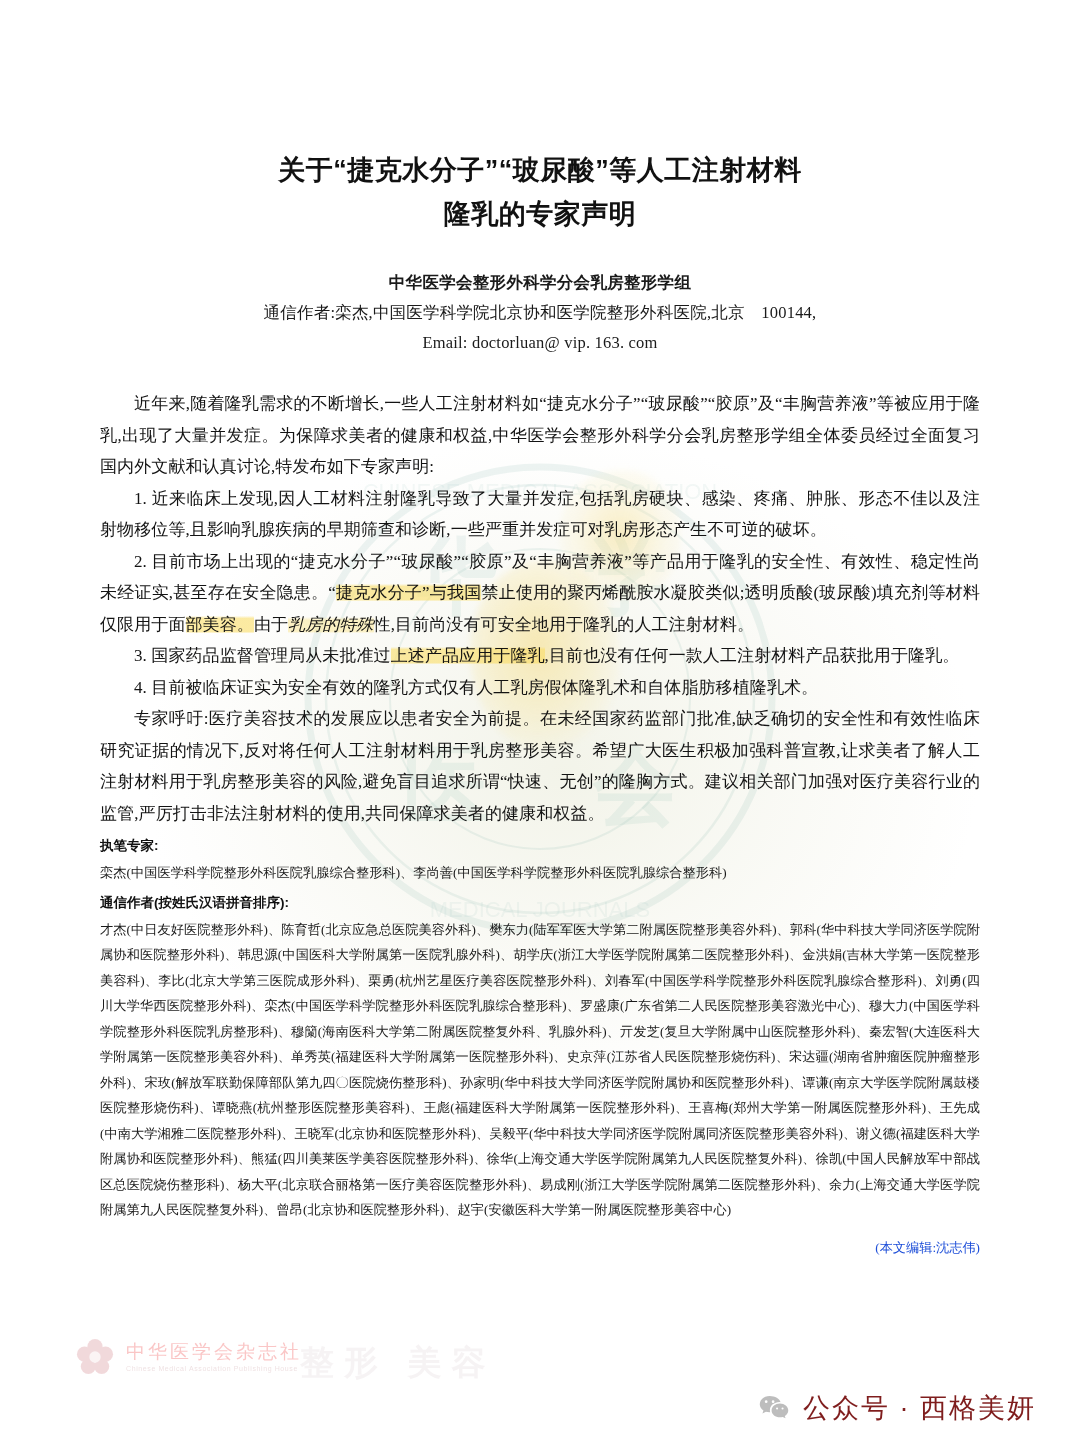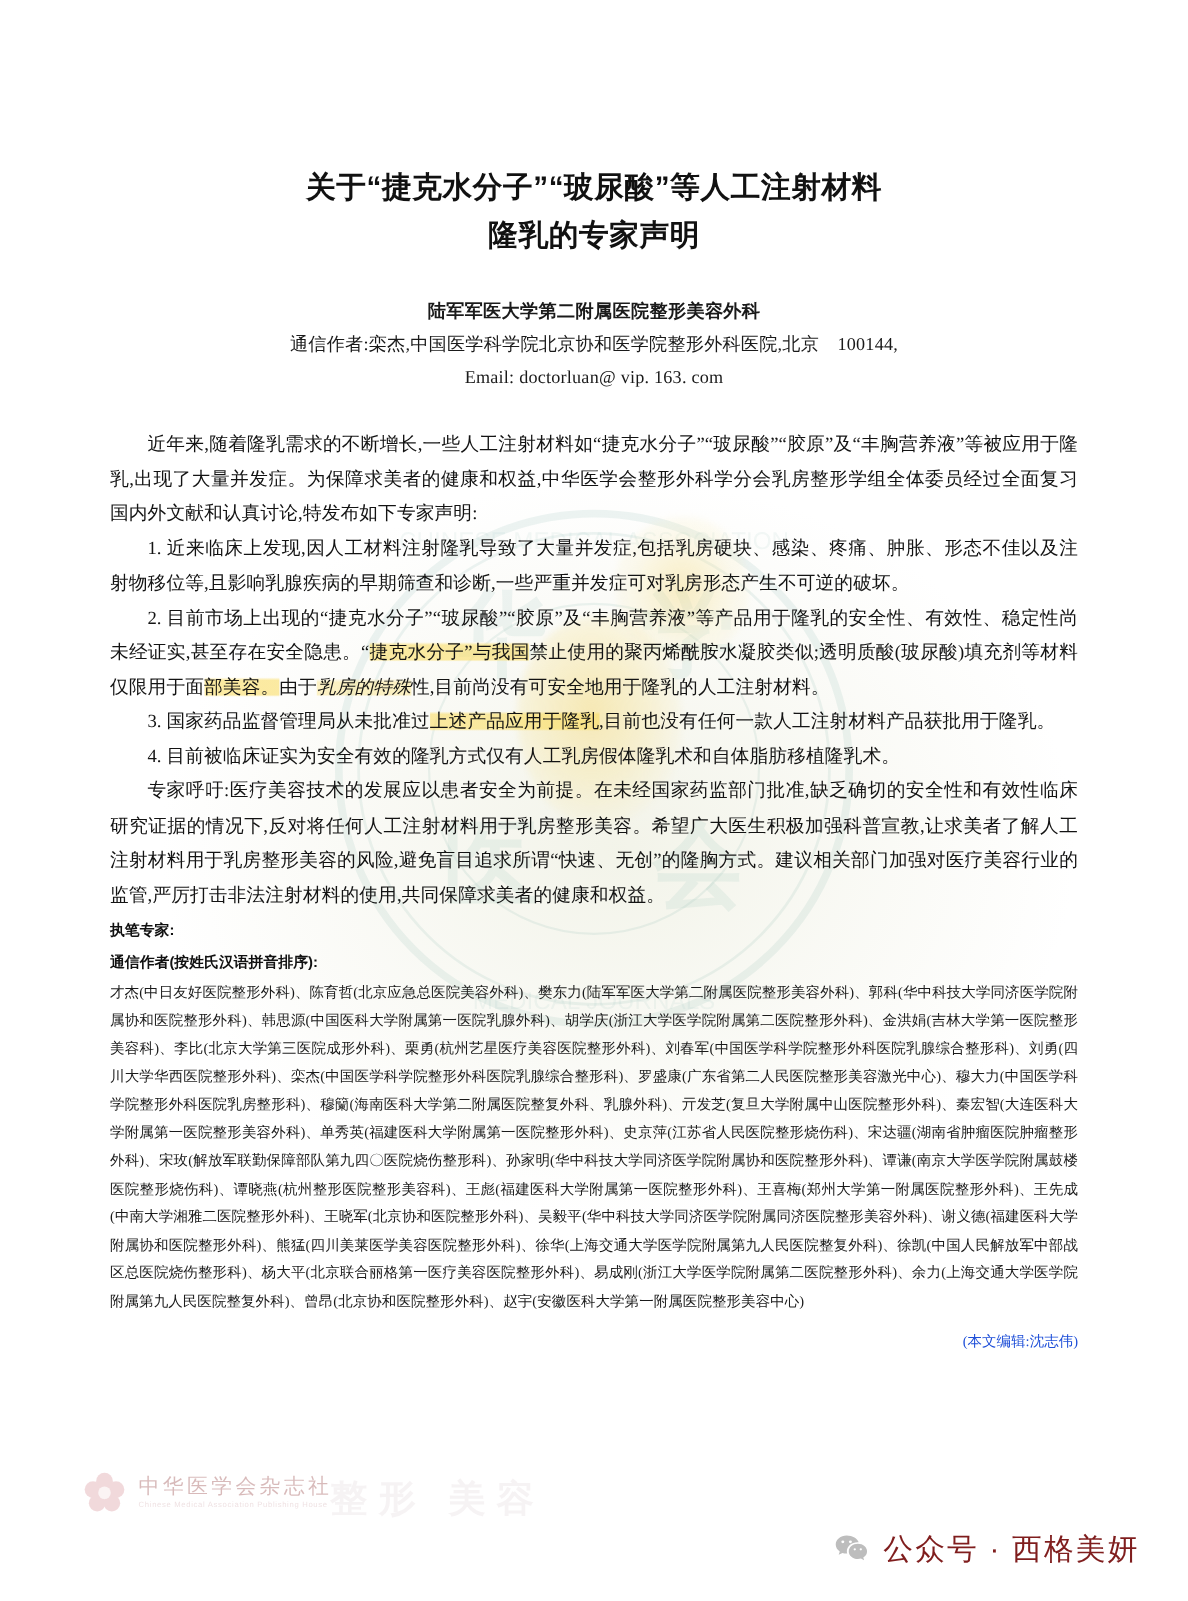--- a/index.html
+++ b/index.html
@@ -148,21 +148,21 @@
     align-items: center;
     gap: 12px;
     opacity: .30;
     pointer-events: none;
   }
   .publisher .flower { width: 38px; height: 38px; }
   .publisher .pub-text { line-height: 1.15; }
   .publisher .pub-cn {
     font-family: "Liberation Serif", "DejaVu Serif", serif;
     font-size: 19px;
-    color: #7f1d1d;
+    color: #ef4444;
     letter-spacing: 3px;
     white-space: nowrap;
   }
   .publisher .pub-en {
     font-family: "Liberation Sans", "DejaVu Sans", sans-serif;
     font-size: 7px;
     color: #c99ba0;
     letter-spacing: .6px;
     white-space: nowrap;
     margin-top: 3px;
@@ -229,41 +229,42 @@
   <div class="blob b2"></div>
 
   <div class="content">
 
     <h1 class="doc-title">
       <span>关于“捷克水分子”“玻尿酸”等人工注射材料</span>
       <span class="line2">隆乳的专家声明</span>
     </h1>
 
     <div class="byline">
-      <div class="group">陆军军医大学第二附属医院整形美容外科</div>
+      <div class="group">中华医学会整形外科学分会乳房整形学组</div>
       <div class="corr">通信作者:栾杰,中国医学科学院北京协和医学院整形外科医院,北京　100144,</div>
       <div class="email">Email: doctorluan@ vip. 163. com</div>
     </div>
 
     <div class="body">
 
       <p>近年来,随着隆乳需求的不断增长,一些人工注射材料如“捷克水分子”“玻尿酸”“胶原”及“丰胸营养液”等被应用于隆乳,出现了大量并发症。为保障求美者的健康和权益,中华医学会整形外科学分会乳房整形学组全体委员经过全面复习国内外文献和认真讨论,特发布如下专家声明:</p>
 
       <p>1. 近来临床上发现,因人工材料注射隆乳导致了大量并发症,包括乳房硬块、感染、疼痛、肿胀、形态不佳以及注射物移位等,且影响乳腺疾病的早期筛查和诊断,一些严重并发症可对乳房形态产生不可逆的破坏。</p>
 
       <p><span>2. 目前市场上出现的“捷克水分子”“玻尿酸”“胶原”及“丰胸营养液”等产品用于隆乳的安全性、有效性、稳定性尚未经证实,甚至存在安全隐患。“</span><span class="hl">捷克水分子”与我国</span><span>禁止使用的聚丙烯酰胺水凝胶类似;透明质酸(玻尿酸)填充剂等材料仅限用于面</span><span class="hl">部美容。</span><span>由于</span><span class="hl hl-soft">乳房的特殊</span><span>性,目前尚没有可安全地用于隆乳的人工注射材料。</span></p>
 
       <p><span>3. 国家药品监督管理局从未批准过</span><span class="hl">上述产品应用于隆乳</span><span>,目前也没有任何一款人工注射材料产品获批用于隆乳。</span></p>
 
       <p>4. 目前被临床证实为安全有效的隆乳方式仅有人工乳房假体隆乳术和自体脂肪移植隆乳术。</p>
 
       <p>专家呼吁:医疗美容技术的发展应以患者安全为前提。在未经国家药监部门批准,缺乏确切的安全性和有效性临床研究证据的情况下,反对将任何人工注射材料用于乳房整形美容。希望广大医生积极加强科普宣教,让求美者了解人工注射材料用于乳房整形美容的风险,避免盲目追求所谓“快速、无创”的隆胸方式。建议相关部门加强对医疗美容行业的监管,严厉打击非法注射材料的使用,共同保障求美者的健康和权益。</p>
     </div>
 
     <div class="sec-head">执笔专家:</div>
+    <div class="small-list">栾杰(中国医学科学院整形外科医院乳腺综合整形科)、李尚善(中国医学科学院整形外科医院乳腺综合整形科)</div>
 
     <div class="sec-head">通信作者(按姓氏汉语拼音排序):</div>
     <div class="small-list">才杰(中日友好医院整形外科)、陈育哲(北京应急总医院美容外科)、樊东力(陆军军医大学第二附属医院整形美容外科)、郭科(华中科技大学同济医学院附属协和医院整形外科)、韩思源(中国医科大学附属第一医院乳腺外科)、胡学庆(浙江大学医学院附属第二医院整形外科)、金洪娟(吉林大学第一医院整形美容科)、李比(北京大学第三医院成形外科)、栗勇(杭州艺星医疗美容医院整形外科)、刘春军(中国医学科学院整形外科医院乳腺综合整形科)、刘勇(四川大学华西医院整形外科)、栾杰(中国医学科学院整形外科医院乳腺综合整形科)、罗盛康(广东省第二人民医院整形美容激光中心)、穆大力(中国医学科学院整形外科医院乳房整形科)、穆籣(海南医科大学第二附属医院整复外科、乳腺外科)、亓发芝(复旦大学附属中山医院整形外科)、秦宏智(大连医科大学附属第一医院整形美容外科)、单秀英(福建医科大学附属第一医院整形外科)、史京萍(江苏省人民医院整形烧伤科)、宋达疆(湖南省肿瘤医院肿瘤整形外科)、宋玫(解放军联勤保障部队第九四〇医院烧伤整形科)、孙家明(华中科技大学同济医学院附属协和医院整形外科)、谭谦(南京大学医学院附属鼓楼医院整形烧伤科)、谭晓燕(杭州整形医院整形美容科)、王彪(福建医科大学附属第一医院整形外科)、王喜梅(郑州大学第一附属医院整形外科)、王先成(中南大学湘雅二医院整形外科)、王晓军(北京协和医院整形外科)、吴毅平(华中科技大学同济医学院附属同济医院整形美容外科)、谢义德(福建医科大学附属协和医院整形外科)、熊猛(四川美莱医学美容医院整形外科)、徐华(上海交通大学医学院附属第九人民医院整复外科)、徐凯(中国人民解放军中部战区总医院烧伤整形科)、杨大平(北京联合丽格第一医疗美容医院整形外科)、易成刚(浙江大学医学院附属第二医院整形外科)、余力(上海交通大学医学院附属第九人民医院整复外科)、曾昂(北京协和医院整形外科)、赵宇(安徽医科大学第一附属医院整形美容中心)</div>
 
     <div class="editor-line">(本文编辑:沈志伟)</div>
   </div>
 
   <div class="ghost-cn">整形 美容</div>
 
   <div class="publisher">

